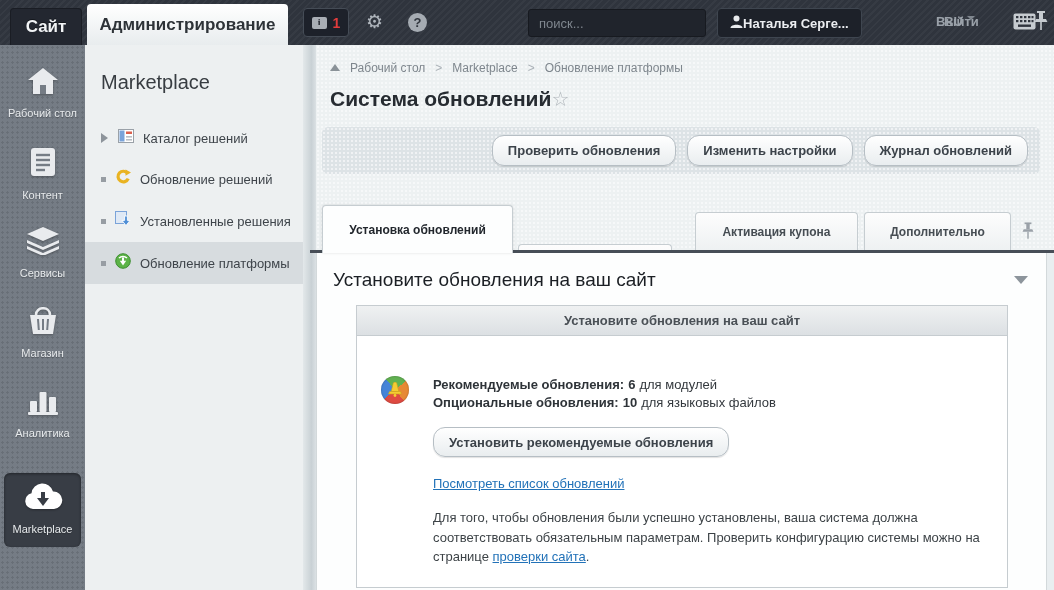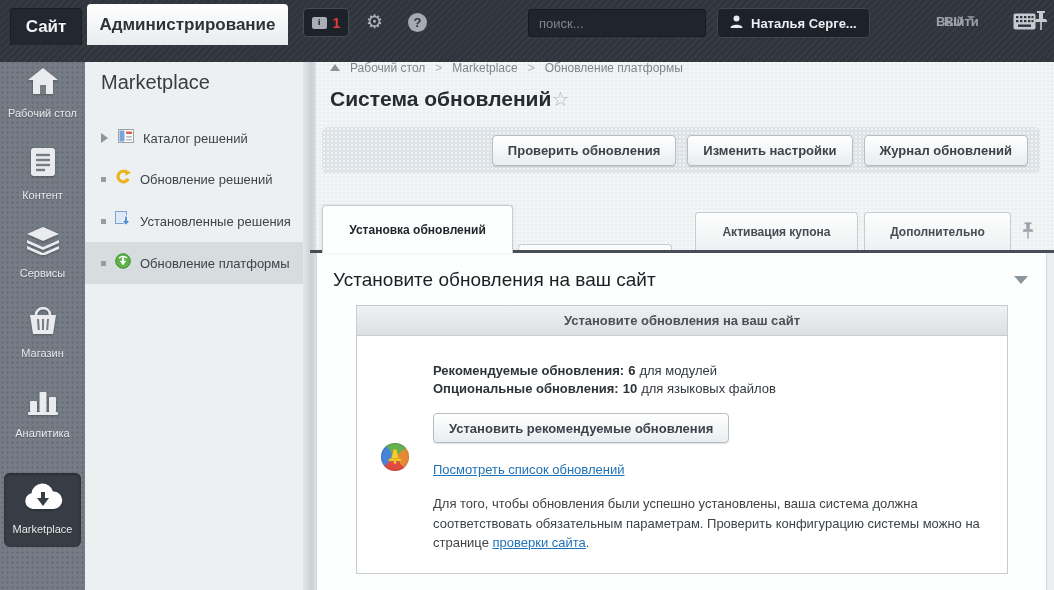--- a/index.html
+++ b/index.html
@@ -1,21 +1,21 @@
 <!DOCTYPE html>
 <html><head>
 <meta charset="utf-8">
 <style>
   * { margin:0; padding:0; box-sizing:border-box; }
   html,body { width:1054px; height:590px; overflow:hidden; }
   body { font-family:"Liberation Sans", sans-serif; position:relative; background:#eef2f3; }
 
   
   .topbar{
-    position:absolute; left:0; top:0; width:1054px; height:62px;
+    position:absolute; left:0; top:0; width:1054px; height:45px;
     background:#2f343d;
     background-image:repeating-linear-gradient(135deg, rgba(255,255,255,.035) 0 2px, transparent 2px 5px);
     z-index:30;
   }
   .site-tab{
     position:absolute; left:10px; top:8px; height:37px; width:72px;
     background:#232730; border:1px solid #1a1d24; border-bottom:none;
     border-radius:4px 4px 0 0; color:#f2f4f6; font-size:17px; font-weight:bold;
     display:flex; align-items:center; justify-content:center; text-shadow:0 -1px 0 #14171c;
   }
@@ -43,21 +43,21 @@
   }
   .search-box input{
     flex:1; background:transparent; border:none; outline:none; color:#aab0b7;
     font-family:"Liberation Sans",sans-serif; font-size:13px; padding:0 6px 0 10px;
   }
   .search-box input::placeholder{ color:#7f868e; }
   .search-ico{ margin-right:8px; }
   .user-btn{
     position:absolute; left:717px; top:8px; height:30px; padding:0 12px;
     background:#1d2129; border:1px solid #3f4650; border-radius:4px;
-    display:flex; align-items:center; gap:8px; color:#eceef1; font-size:13px; font-weight:bold;
+    display:flex; align-items:center; gap:0; color:#eceef1; font-size:13px; font-weight:bold;
   }
   .top-link{ position:absolute; top:14px; color:#9aa1a9; font-size:13px; font-weight:bold; }
   .lang-caret{ display:inline-block; margin-left:4px; width:0; height:0;
     border:4px solid transparent; border-top-color:#80878f; vertical-align:2px;}
   .kbd-ico{ position:absolute; left:1013px; top:13px; }
   .pin-top{ position:absolute; left:1034px; top:10px; }
 
   
   .rail{
     position:absolute; left:0; top:45px; width:85px; height:545px;
@@ -106,21 +106,21 @@
   .fav-star{ color:#b2b8bd; font-size:20px; cursor:pointer; }
 
   .toolbar{
     margin:16px 14px 0 6px; height:47px; border-radius:6px;
     background:#dde3e6;
     background-image:radial-gradient(rgba(255,255,255,.55) 1px, transparent 1.2px);
     background-size:4px 4px;
     display:flex; align-items:center; justify-content:flex-end; gap:11px; padding-right:12px;
   }
   .btn{
-    height:31px; padding:0 15px; border:1px solid #b6bec4; border-radius:4px;
+    height:31px; padding:0 15px; border:1px solid #b6bec4; border-radius:12px;
     background:linear-gradient(#ffffff,#e9edef);
     font-family:"Liberation Sans",sans-serif; font-size:13px; font-weight:bold; color:#3c434a;
     box-shadow:0 1px 1px rgba(0,0,0,.12); cursor:pointer;
   }
 
   .tabs-row{ position:absolute; left:0; top:160px; width:738px; height:93px; }
   .tab{
     position:absolute; top:7px; height:38px; border:1px solid #c6cdd1; border-bottom:none;
     border-radius:4px 4px 0 0; background:linear-gradient(#fdfdfd,#eef1f2);
     font-size:12px; font-weight:bold; color:#464d53;
@@ -143,21 +143,21 @@
   .section-head{ display:flex; align-items:center; justify-content:space-between; padding:16px 18px 14px 16px; }
   .section-title{ font-size:19px; color:#1b1f24; }
   .collapse-arrow{ width:0; height:0; border:7px solid transparent; border-top:8px solid #8d959c; margin-top:7px; cursor:pointer; }
 
   .update-box{ margin-left:39px; width:652px; border:1px solid #c6ccd0; background:#ffffff; }
   .update-box-head{
     height:30px; background:linear-gradient(#eff1f2,#dce0e3); border-bottom:1px solid #c6ccd0;
     display:flex; align-items:center; justify-content:center;
     font-size:13px; font-weight:bold; color:#4a5056;
   }
-  .update-body{ display:flex; padding:26px 20px 20px 24px;align-items:center; }
+  .update-body{ display:flex; padding:40px 20px 20px 24px; }
   .ball{
     width:28px; height:28px; border-radius:50%; flex:0 0 auto; position:relative;
     background:conic-gradient(from -40deg, #62b152 0 25%, #e78934 25% 50%, #df4b42 50% 75%, #4584d8 75% 100%);
     box-shadow:inset 0 0 2px rgba(0,0,0,.35);
   }
   .ball svg{ position:absolute; left:7px; top:6px; }
   .update-text{ margin-left:24px; font-size:13px; color:#33383d; }
   .u-line{ line-height:18px; }
   .u-line b{ color:#2e3338; }
   .sp{ margin-right:4px; }

